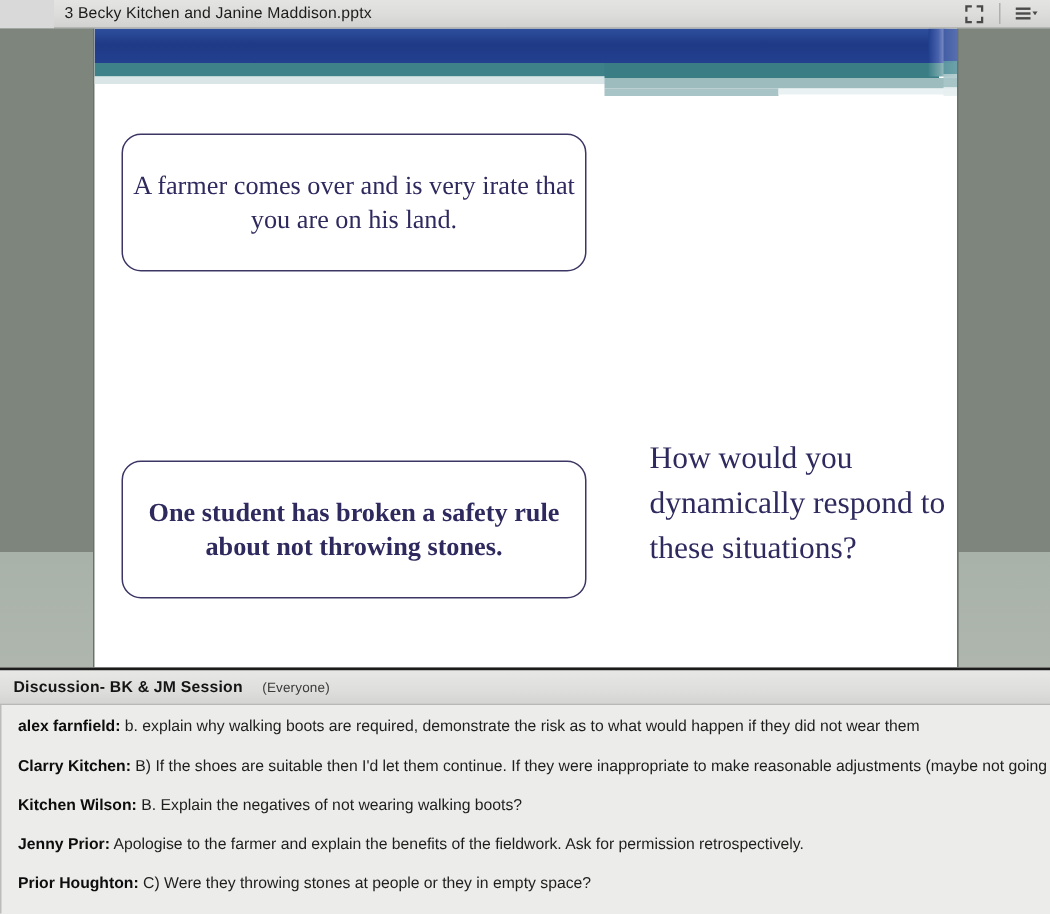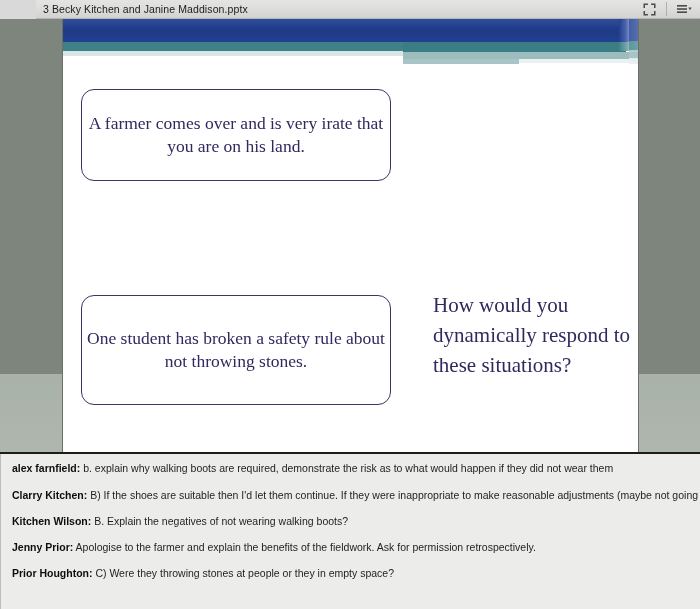--- a/index.html
+++ b/index.html
@@ -182,21 +182,21 @@
     justify-content: center;
     text-align: center;
     font-family: "Liberation Serif", "DejaVu Serif", serif;
     font-size: 17.5px;
     line-height: 1.32;
     color: #2f2a5e;
     padding: 4px 0;
   }
   .stmt-1 { left: 18px;  top: 70px;  width: 310px; height: 92px; }
   .stmt-2 { left: 18px;  top: 171px; width: 310px; height: 89px; }
-  .stmt-3 { left: 18px;  top: 276px; width: 310px; height: 110px; }
+  .stmt-3 { left: 18px;  top: 288px; width: 310px; height: 92px; font-weight: bold; }
 
   .question {
     position: absolute;
     left: 345px;
     top: 272px;
     width: 228px;
     font-family: "Liberation Serif", "DejaVu Serif", serif;
     font-size: 21px;
     line-height: 1.42;
     color: #2f2a5e;
@@ -234,21 +234,21 @@
     color: #3a3a3a;
     margin-left: 13px;
     letter-spacing: 0.1px;
   }
   .chat-body {
     position: relative;
     flex: 1 1 auto;
     background: #ececea;
     border-left: 1px solid #bcbcba;
     overflow: hidden;
-    padding: 8px 0 16px 0;
+    padding: 8px 0 0 0;
     box-sizing: border-box;
   }
   .msg {
     font-size: 10.5px;
     color: #1e1e1e;
     line-height: 1.25;
     padding: 0 6px 0 11px;
     margin-bottom: 13px;
     white-space: nowrap;
     overflow: hidden;
@@ -315,20 +315,24 @@
       </div>
 
       <div class="stmt stmt-1">A farmer comes over and is very irate that you are on his land.</div>
       <div class="stmt stmt-3">One student has broken a safety rule about not throwing stones.</div>
 
       <div class="question">How would you dynamically respond to these situations?</div>
     </div>
   </div>
 
   <div class="chat">
+    <div class="chat-header">
+      <span class="chat-title">Discussion- BK &amp; JM Session</span>
+      <span class="chat-scope">(Everyone)</span>
+    </div>
     <div class="chat-body">
 
       <div class="msg">
         <span class="msg-author">alex farnfield:</span><span class="msg-text"> b. explain why walking boots are required, demonstrate the risk as to what would happen if they did not wear them</span>
       </div>
 
       <div class="msg">
         <span class="msg-author">Clarry  Kitchen:</span><span class="msg-text"> B) If the shoes are suitable then I'd let them continue. If they were inappropriate to make reasonable adjustments (maybe not going down s</span>
       </div>
 

